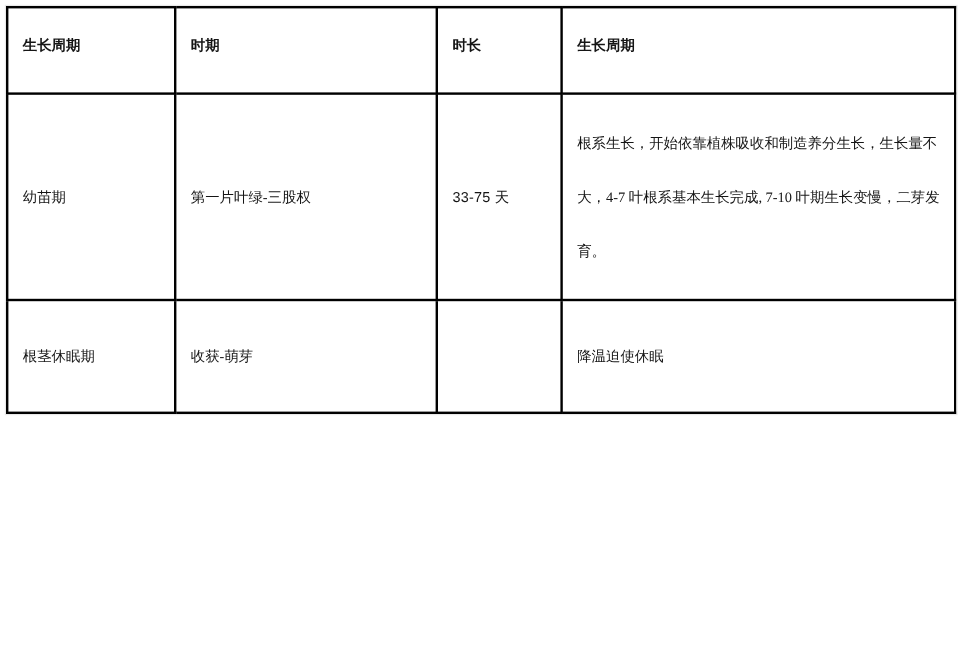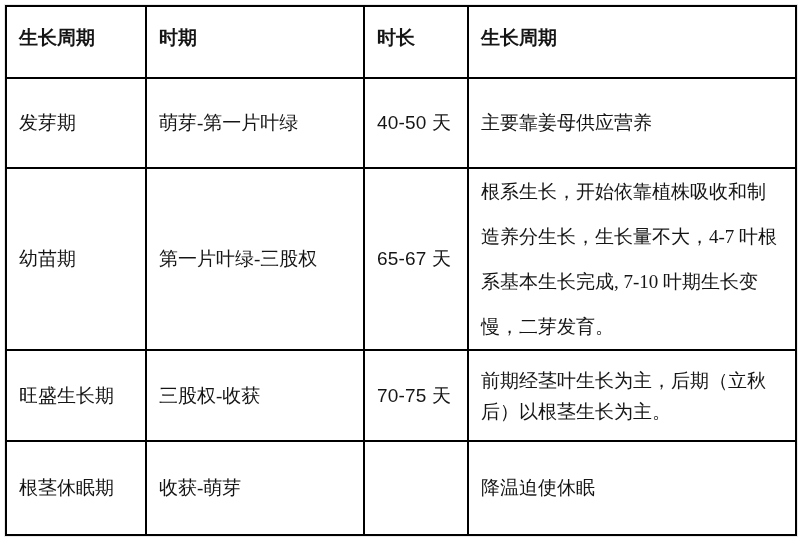--- a/index.html
+++ b/index.html
@@ -20,21 +20,21 @@
     top: 5px;
     width: 790px;
     border-collapse: collapse;
     table-layout: fixed;
     outline: 1px solid #e9e9e9;
   }
   .doc-table th,
   .doc-table td {
     border: 2px solid #000000;
     padding: 0 12px;
-    font-size: 19px;
+    font-size: 12px;
     text-align: left;
     vertical-align: middle;
     overflow: hidden;
   }
   .doc-table th {
     font-weight: bold;
     height: 62px;
     padding-bottom: 8px;
   }
   .col-cycle    { width: 140px; }
@@ -71,37 +71,25 @@
   </colgroup>
   <thead>
     <tr>
       <th>生长周期</th>
       <th>时期</th>
       <th>时长</th>
       <th>生长周期</th>
     </tr>
   </thead>
   <tbody>
-    <tr class="row-germination">
-      <td>发芽期</td>
-      <td>萌芽-第一片叶绿</td>
-      <td class="cell-duration">40-50 天</td>
-      <td>主要靠姜母供应营养</td>
-    </tr>
     <tr class="row-seedling">
       <td>幼苗期</td>
       <td>第一片叶绿-三股权</td>
-      <td class="cell-duration">65-67 天</td>
+      <td class="cell-duration">33-75 天</td>
       <td class="features-seedling">根系生长，开始依靠植株吸收和制造养分生长，生长量不大，4-7 叶根系基本生长完成, 7-10 叶期生长变慢，二芽发育。</td>
-    </tr>
-    <tr class="row-vigorous">
-      <td>旺盛生长期</td>
-      <td>三股权-收获</td>
-      <td class="cell-duration">70-75 天</td>
-      <td class="features-vigorous">前期经茎叶生长为主，后期（立秋后）以根茎生长为主。</td>
     </tr>
     <tr class="row-dormancy">
       <td>根茎休眠期</td>
       <td>收获-萌芽</td>
       <td class="cell-duration"></td>
       <td>降温迫使休眠</td>
     </tr>
   </tbody>
 </table>
 

